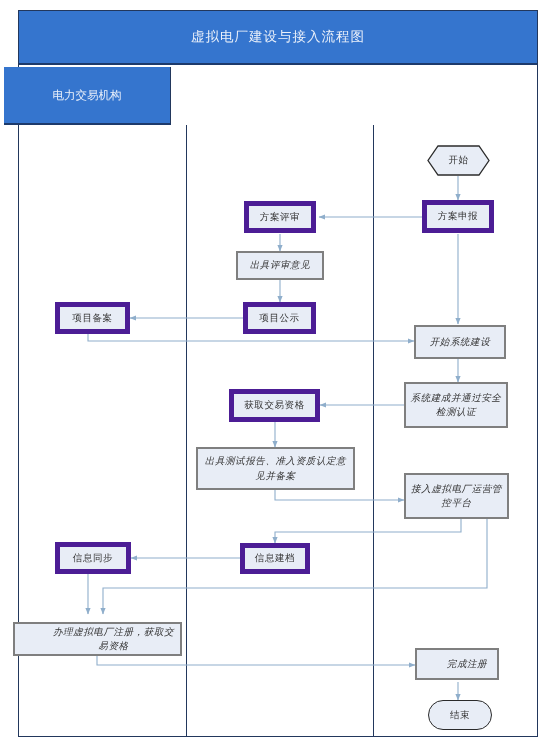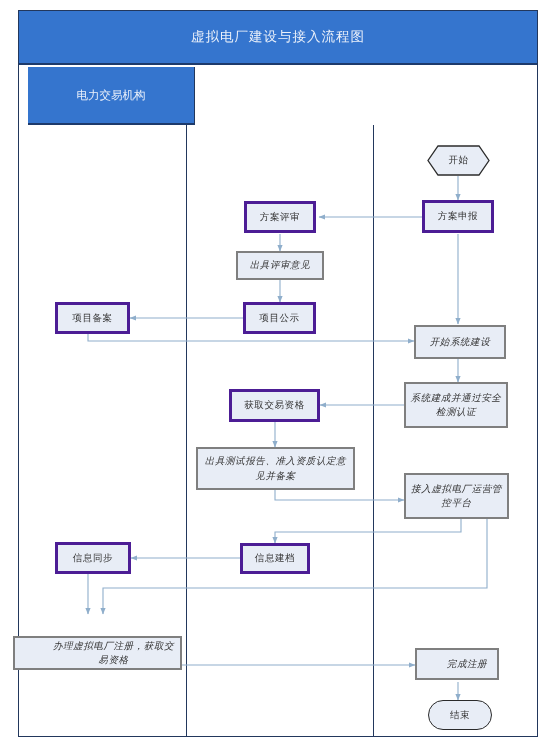--- a/index.html
+++ b/index.html
@@ -66,21 +66,21 @@
     width: 1px;
     height: 611px;
     background: #22375c;
   }
 
   
   .node {
     position: absolute;
     box-sizing: border-box;
     background: #E8EDF6;
-    border: 3px solid #4c1d95;
+    border: 5px solid #4c1d95;
     display: flex;
     align-items: center;
     justify-content: center;
     text-align: center;
     font-size: 9.5px;
     color: #333333;
     line-height: 1.5;
     padding: 2px 4px;
     letter-spacing: .6px;
   }
@@ -122,21 +122,21 @@
 </style>
 </head>
 <body>
 
 <div id="canvas">
 
   <div class="frame"></div>
 
   <div class="title-bar">虚拟电厂建设与接入流程图</div>
 
-  <div class="lane-head" style="left:28px; width:167px;">电力交易机构</div>
+  <div class="lane-head" style="left:4px; width:167px;">电力交易机构</div>
 
   <div class="lane-divider" style="left:186px;"></div>
   <div class="lane-divider" style="left:373px;"></div>
 
   <svg id="wires">
     <defs>
       <marker id="ah" markerWidth="7" markerHeight="7" refX="6" refY="3.1" orient="auto" markerUnits="userSpaceOnUse">
         <path d="M0,0.5 L6.4,3.1 L0,5.7 z" class="wire-head"></path>
       </marker>
     </defs>
@@ -200,19 +200,19 @@
   <div class="node" style="left:229px; top:389px; width:91px; height:33px;">获取交易资格</div>
 
   <div class="node thick" style="left:196px; top:447px; width:159px; height:43px;">出具测试报告、准入资质认定意见并备案</div>
 
   <div class="node thick" style="left:404px; top:473px; width:105px; height:46px;">接入虚拟电厂运营管控平台</div>
 
   <div class="node" style="left:240px; top:543px; width:70px; height:31px;">信息建档</div>
 
   <div class="node" style="left:55px; top:542px; width:76px; height:32px;">信息同步</div>
 
-  <div class="node thick" style="left:13px; top:636px; width:169px; height:34px;padding-left:36px;">办理虚拟电厂注册，获取交易资格</div>
+  <div class="node thick" style="left:13px; top:622px; width:169px; height:34px;padding-left:36px;">办理虚拟电厂注册，获取交易资格</div>
 
   <div class="node thick" style="left:415px; top:648px; width:84px; height:32px;padding-left:24px;">完成注册</div>
 
   <div class="node stadium" style="left:428px; top:700px; width:64px; height:30px;">结束</div>
 
 </div>
 
 </body></html>

